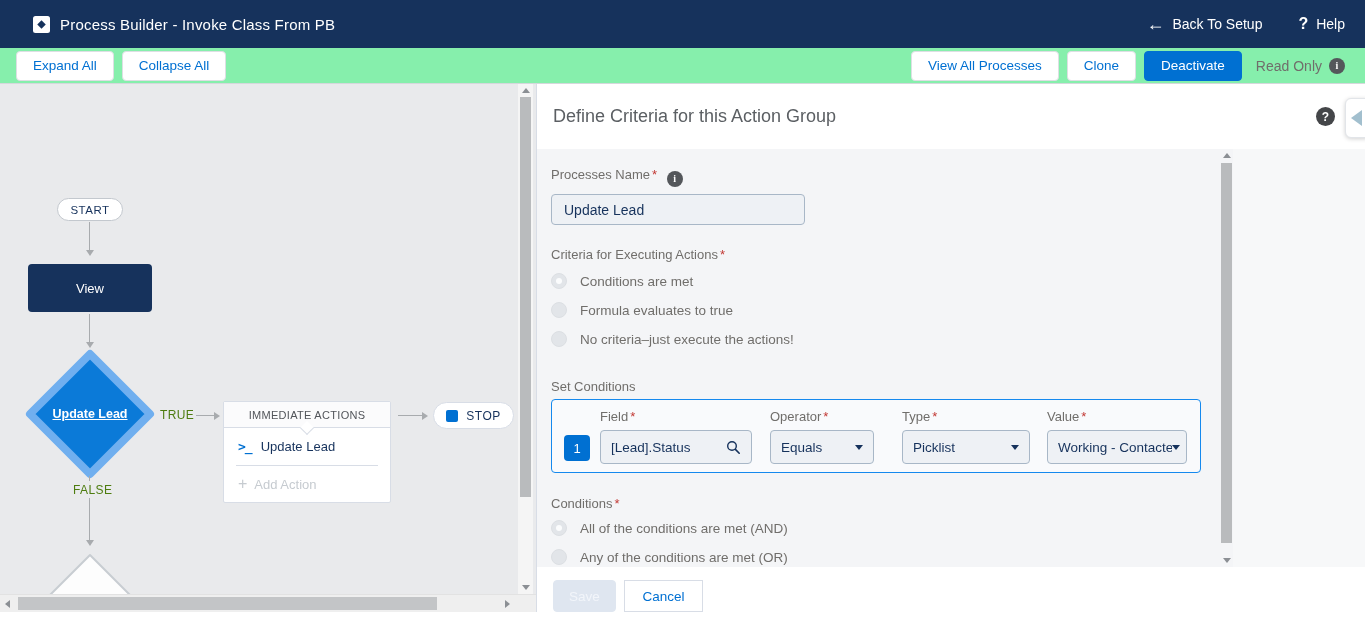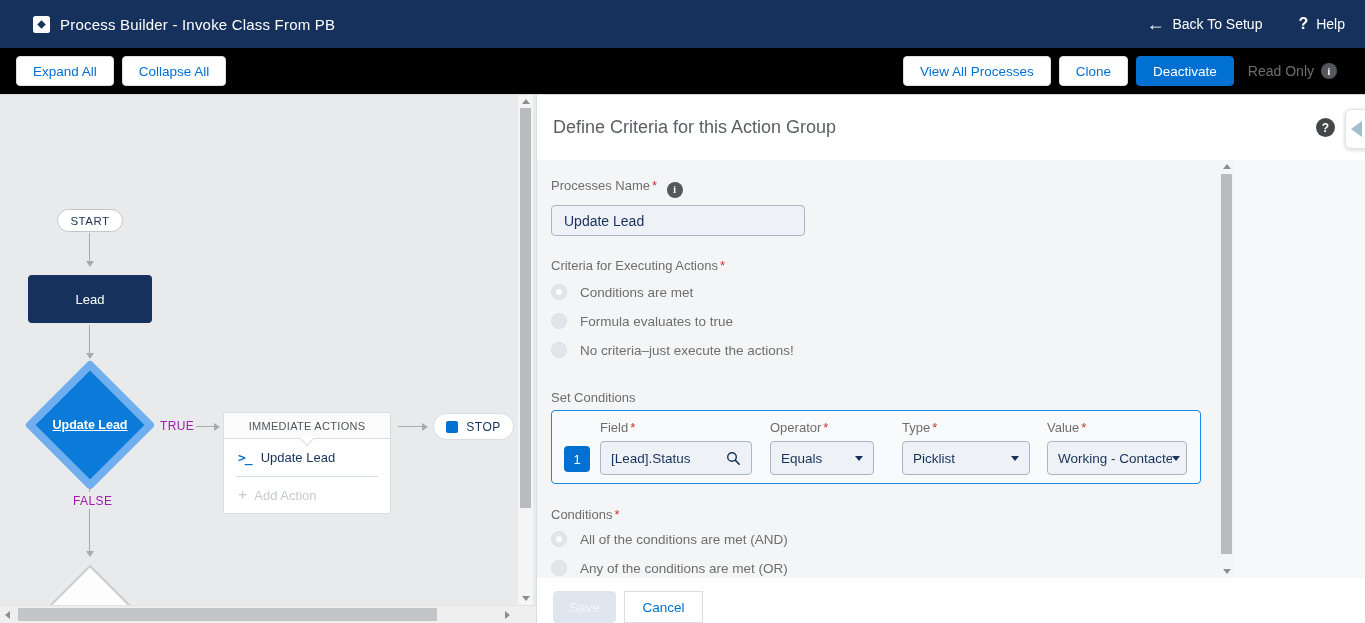--- a/index.html
+++ b/index.html
@@ -11,22 +11,22 @@
     color:#fff; padding:0 20px 0 33px; }
   .app-icon { width:17px; height:17px; margin-right:10px; flex:0 0 auto; }
   .app-title { font-size:15px; letter-spacing:.2px; }
   .header-spacer { flex:1; }
   .header-link { display:flex; align-items:center; gap:8px; color:#fff; font-size:14px;
     cursor:pointer; margin-left:36px; }
   .back-arrow { font-size:18px; line-height:1; }
   .help-q { font-size:16px; font-weight:bold; }
 
   
-  .toolbar { height:47px; background:#000000; border-bottom:1px solid #D5D8DC;
-    display:flex; align-items:center; padding:0 28px 0 16px; gap:8px; }
+  .toolbar { height:36px; background:#86efac; border-bottom:1px solid #D5D8DC;
+    display:flex; align-items:center; padding:0 20px 0 16px; gap:8px; }
   .btn { height:30px; padding:0 16px; border:1px solid #DDDFE3; border-radius:4px;
     background:#fff; color:#0070D2; font-size:13.5px; font-family:inherit;
     display:inline-flex; align-items:center; cursor:pointer; white-space:nowrap; }
   .btn.primary { background:#0070D2; border-color:#0070D2; color:#fff; }
   .toolbar-spacer { flex:1; }
   .read-only { display:flex; align-items:flex-start; gap:7px; color:#706E6B;
     font-size:14px; margin-left:6px; }
   .info-circle { width:16px; height:16px; border-radius:50%; background:#54575B; color:#fff;
     font-size:10px; font-weight:bold; display:inline-flex; align-items:center;
     justify-content:center; font-family:"Liberation Serif", serif; }
@@ -43,21 +43,21 @@
     letter-spacing:.5px; }
   .node-object { position:absolute; left:28px; top:180px; width:124px; height:48px;
     background:#16325C; border-radius:4px; display:flex; align-items:center;
     justify-content:center; color:#fff; font-size:13px; cursor:pointer; }
   .diamond-wrap { position:absolute; left:25px; top:265px; width:130px; height:130px; cursor:pointer; }
   .diamond-wrap.second { top:466px; }
   .diamond-label { position:absolute; inset:0; display:flex; align-items:center;
     justify-content:center; font-size:12.5px; font-weight:bold; color:#fff;
     text-decoration:underline; }
   .diamond-label.ghost { color:#C3C8CE; font-weight:normal; text-decoration:none; font-size:13px; }
-  .flow-label { position:absolute; font-size:12px; color:#a21caf; letter-spacing:.4px; }
+  .flow-label { position:absolute; font-size:12px; color:#4d7c0f; letter-spacing:.4px; }
   .varrow { position:absolute; width:1px; background:#A8ABAE; }
   .varrow.head::after { content:''; position:absolute; bottom:-6px; left:-3.5px;
     border-left:4px solid transparent; border-right:4px solid transparent;
     border-top:6px solid #A8ABAE; }
   .harrow { position:absolute; height:1px; background:#A8ABAE; }
   .harrow::after { content:''; position:absolute; right:-6px; top:-3.5px;
     border-top:4px solid transparent; border-bottom:4px solid transparent;
     border-left:6px solid #A8ABAE; }
   .actions-box { position:absolute; left:223px; width:168px; background:#fff;
     border:1px solid #D8DDE6; border-radius:2px; }
@@ -194,21 +194,21 @@
   </span>
 </div>
 
 <div class="main">
 
   <div class="canvas">
 
     <div class="node-start">START</div>
     <div class="varrow head" style="left:89px; top:138px; height:28px;"></div>
 
-    <div class="node-object">Lead</div>
+    <div class="node-object">View</div>
     <div class="varrow head" style="left:89px; top:230px; height:28px;"></div>
 
     <div class="diamond-wrap">
       <svg width="130" height="130" viewBox="0 0 130 130">
         <polygon points="65,5 125,65 65,125 5,65" fill="#0B7AD8" stroke="#70AFEF" stroke-width="8" stroke-linejoin="round"></polygon>
       </svg>
       <div class="diamond-label">Update Lead</div>
     </div>
     <div class="flow-label" style="left:160px; top:324px;">TRUE</div>
     <div class="harrow" style="left:196px; top:331px; width:18px;"></div>

